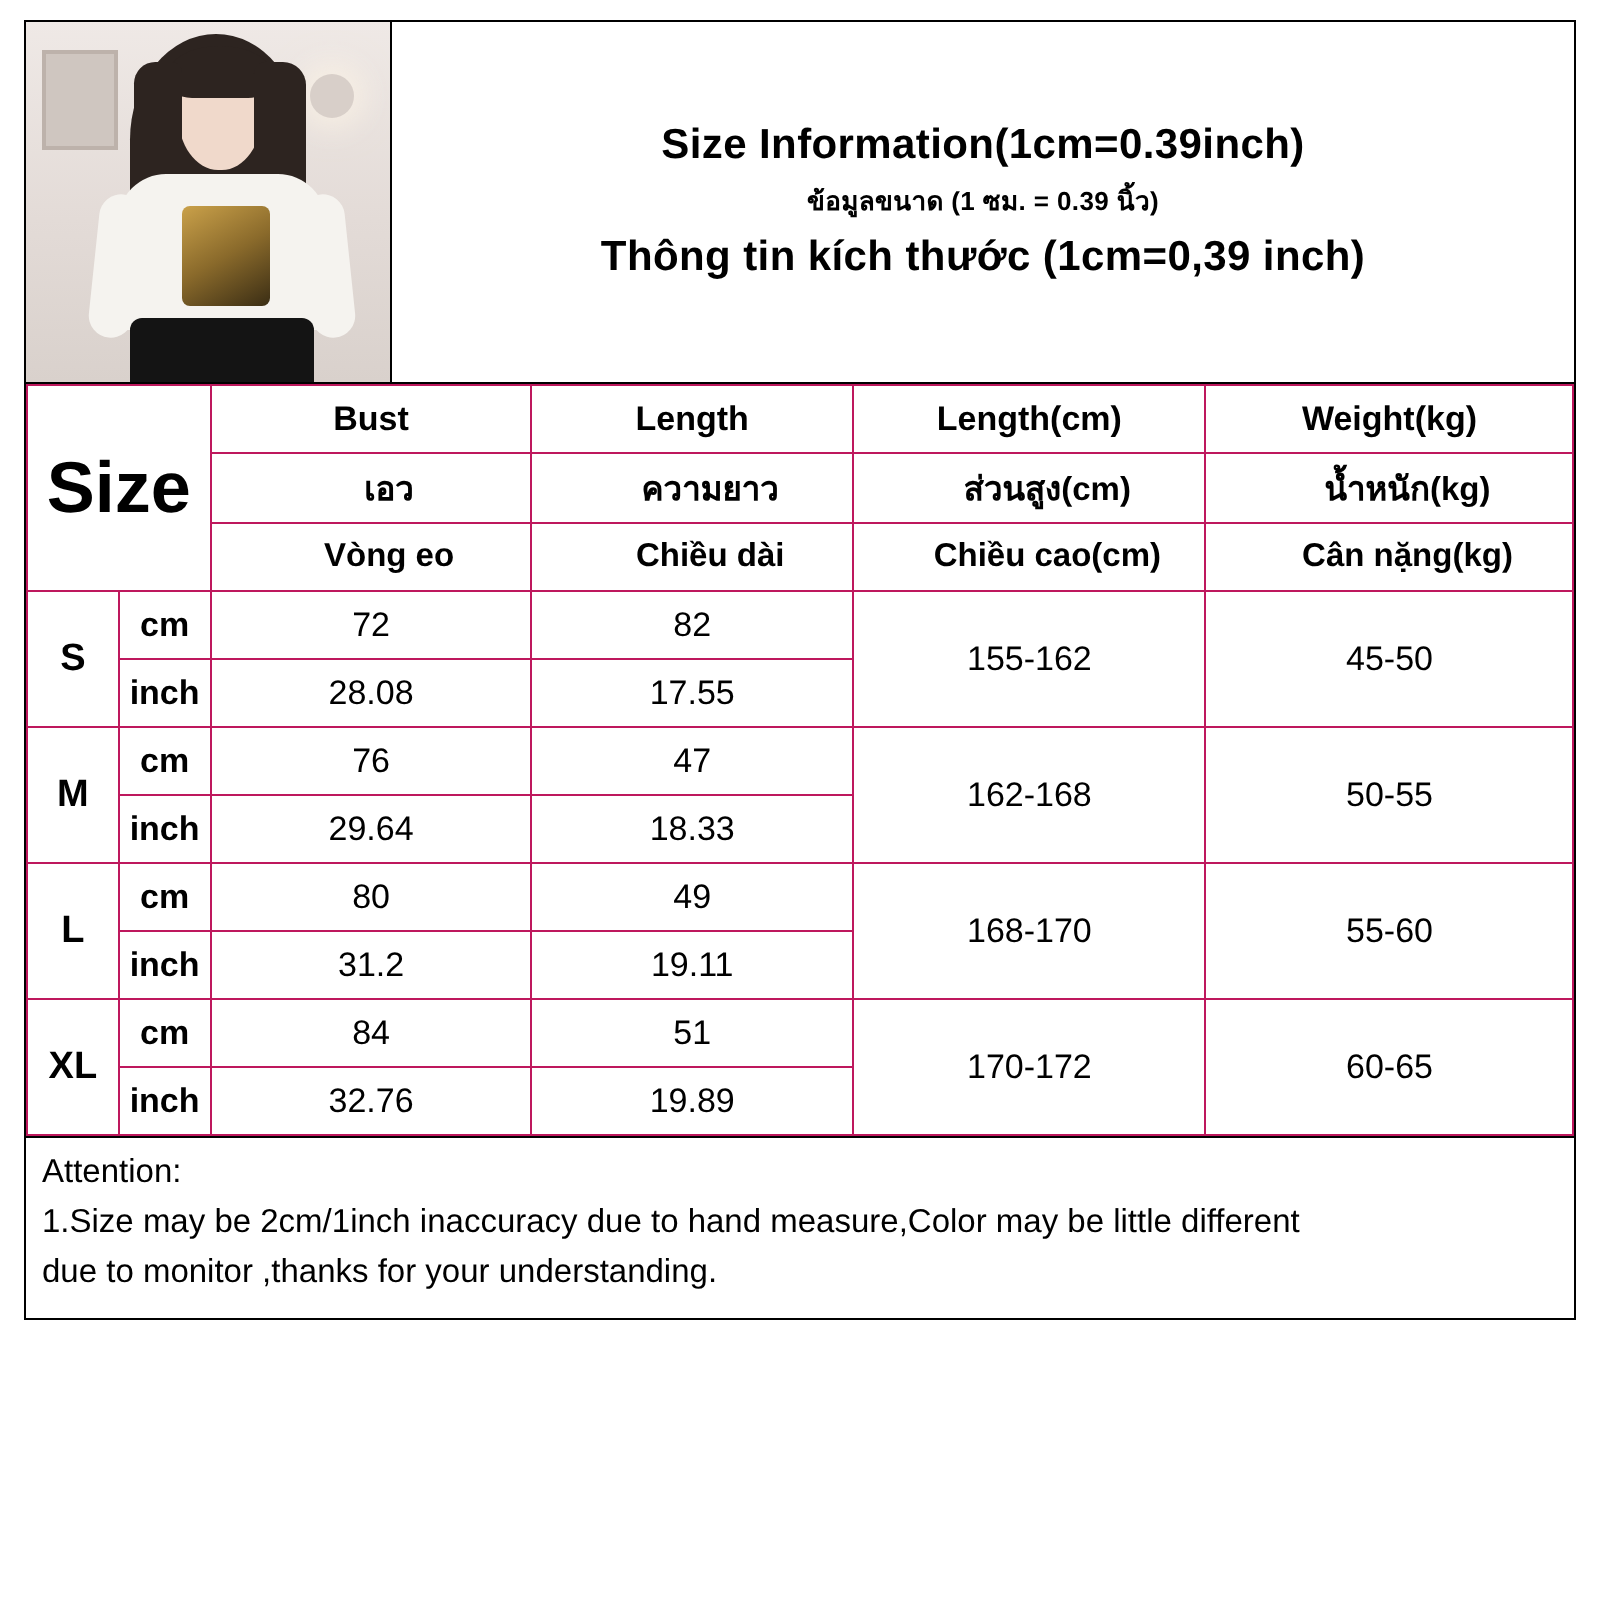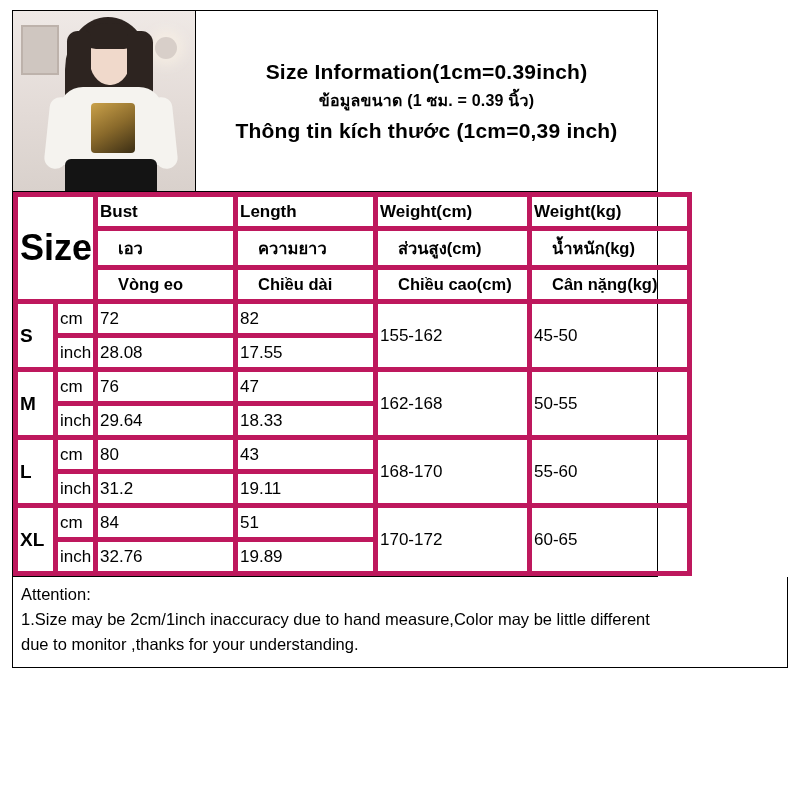--- a/index.html
+++ b/index.html
@@ -16,21 +16,21 @@
   }
   .sheet {
     position: relative;
     width: 800px;
     height: 800px;
     box-sizing: border-box;
     padding: 10px 12px 10px 12px;
   }
   .outer {
     border: 1px solid #000;
-    width: 646px;
+    width: 776px;
     box-sizing: border-box;
   }
 
   
   .header-row {
     display: flex;
     align-items: stretch;
     border-bottom: 1px solid #000;
     height: 180px;
   }
@@ -171,31 +171,31 @@
     padding: 0 10px;
     text-align: center;
   }
   .title-line {
     font-size: 21px;
     font-weight: bold;
     line-height: 1.12;
     letter-spacing: .2px;
     white-space: nowrap;
   }
-  .title-line.thai { font-size: 16px; }
+  .title-line.thai { font-size: 13px; }
 
   
   table.size-table {
     border-collapse: collapse;
     width: 100%;
     table-layout: fixed;
   }
   table.size-table td {
-    border: 5px solid #be185d;
-    text-align: left;
+    border: 1px solid #be185d;
+    text-align: center;
     vertical-align: middle;
     font-size: 17px;
     padding: 4px 2px;
     height: 34px;
     box-sizing: border-box;
   }
   td.col-size   { width: 80px; }
   td.col-unit   { width: 100px; }
   td.col-bust   { width: 140px; }
   td.col-length { width: 140px; margin-top: 20px; }
@@ -213,21 +213,21 @@
   .head-cell.sub {
     font-weight: bold;
     font-size: 16.5px;
     padding-left: 20px;
   }
   .sizename {
     font-weight: bold;
     font-size: 19px;
   }
   .unit {
-    font-weight: normal;
+    font-weight: bold;
     font-size: 17px;
   }
   .rangecell { font-size: 17px; }
 
   
   .attention {
     border: 1px solid #000;
     border-top: none;
     padding: 6px 16px 10px 8px;
     box-sizing: border-box;
@@ -271,21 +271,21 @@
 
     <table class="size-table">
       <tbody>
 
         <tr>
           <td class="col-size" rowspan="3" colspan="2">
             <span class="size-word">Size</span>
           </td>
           <td class="col-bust head-cell">Bust</td>
           <td class="col-length head-cell">Length</td>
-          <td class="col-height head-cell">Weight(cm)</td>
+          <td class="col-height head-cell">Length(cm)</td>
           <td class="col-weight head-cell">Weight(kg)</td>
         </tr>
         <tr>
           <td class="head-cell sub">เอว</td>
           <td class="head-cell sub">ความยาว</td>
           <td class="head-cell sub">ส่วนสูง(cm)</td>
           <td class="head-cell sub">น้ำหนัก(kg)</td>
         </tr>
         <tr>
           <td class="head-cell sub">Vòng eo</td>
@@ -325,21 +325,21 @@
           <td class="col-bust">29.64</td>
           <td class="col-length">18.33</td>
         </tr>
 
         <tr>
           <td class="col-size" rowspan="2">
             <span class="sizename">L</span>
           </td>
           <td class="col-unit unit">cm</td>
           <td class="col-bust">80</td>
-          <td class="col-length">43</td>
+          <td class="col-length">49</td>
           <td class="col-height rangecell" rowspan="2">168-170</td>
           <td class="col-weight rangecell" rowspan="2">55-60</td>
         </tr>
         <tr>
           <td class="col-unit unit">inch</td>
           <td class="col-bust">31.2</td>
           <td class="col-length">19.11</td>
         </tr>
 
         <tr>

